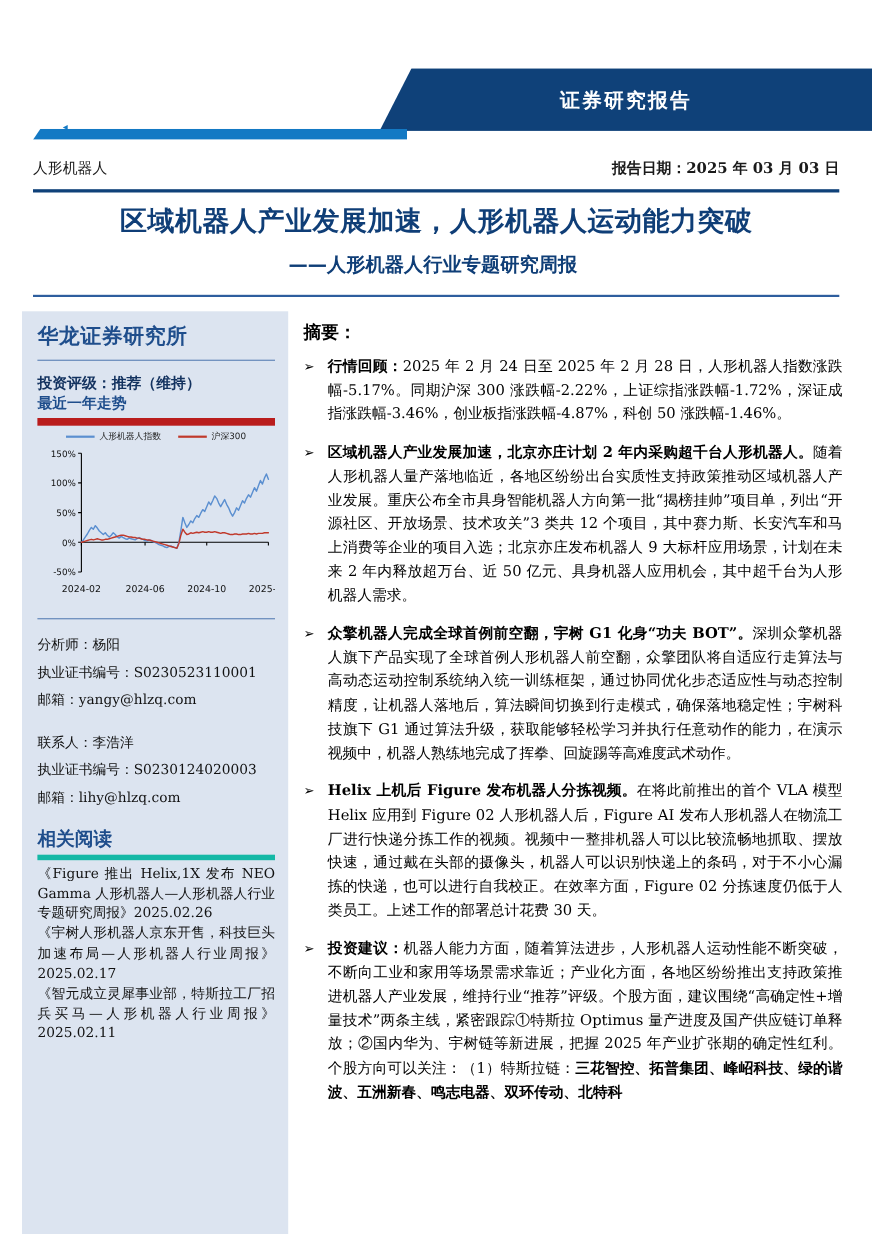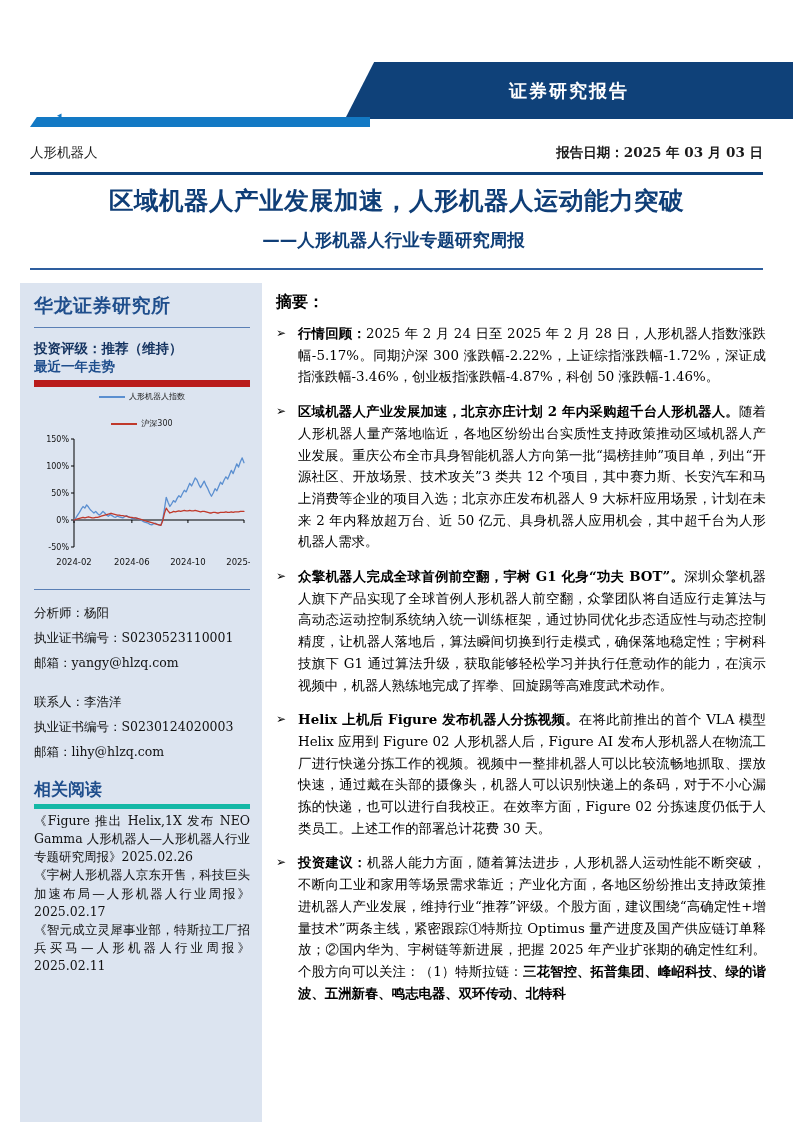--- a/index.html
+++ b/index.html
@@ -92,21 +92,20 @@
     border-bottom:7px solid #b91c1c;
     padding-bottom:4px;margin-bottom:4px;display:block;
   }
 
   
   .chart-box{width:100%;height:150px;margin:4px 0 6px 0;}
   .chart-legend{
     display:flex;justify-content:center;gap:16px;align-items:center;
     font-size:8px;color:#222;margin-bottom:2px;
     font-family:"DejaVu Sans","Liberation Sans",sans-serif;
-    flex-direction:column;
   }
   .chart-legend .it{display:flex;align-items:center;gap:4px;}
   .lg-line{display:inline-block;width:26px;height:2px;}
   .lg-blue{background:#5B8FD0;}
   .lg-red{background:#C0392B;}
 
   .sb-divider{height:1px;background:#5A7FB5;margin:6px 0 10px 0;}
 
   .sb-person{font-size:12.5px;color:#111;line-height:2.0;font-family:"DejaVu Serif",serif;}
   .sb-gap{height:14px;}

